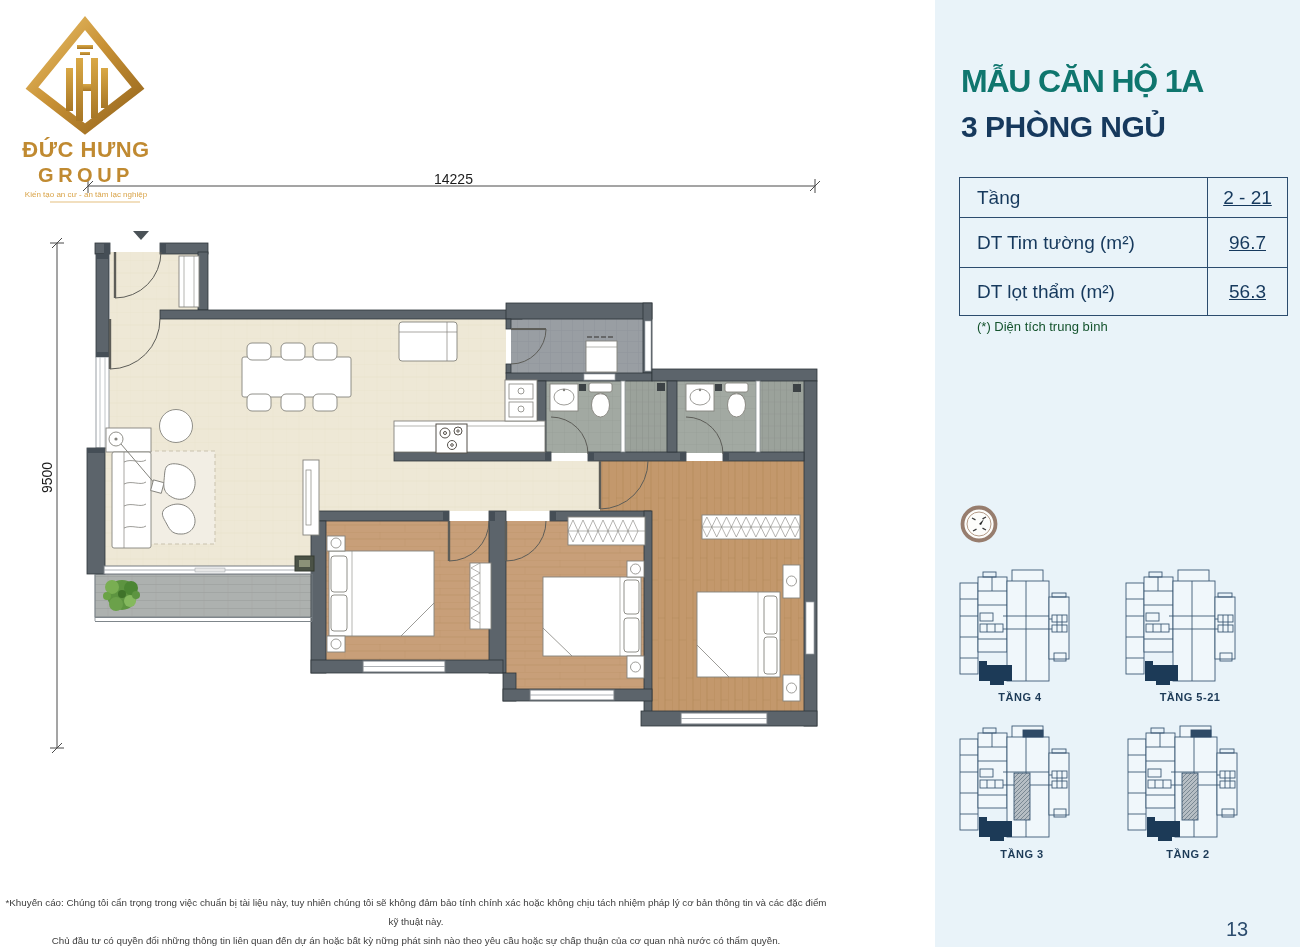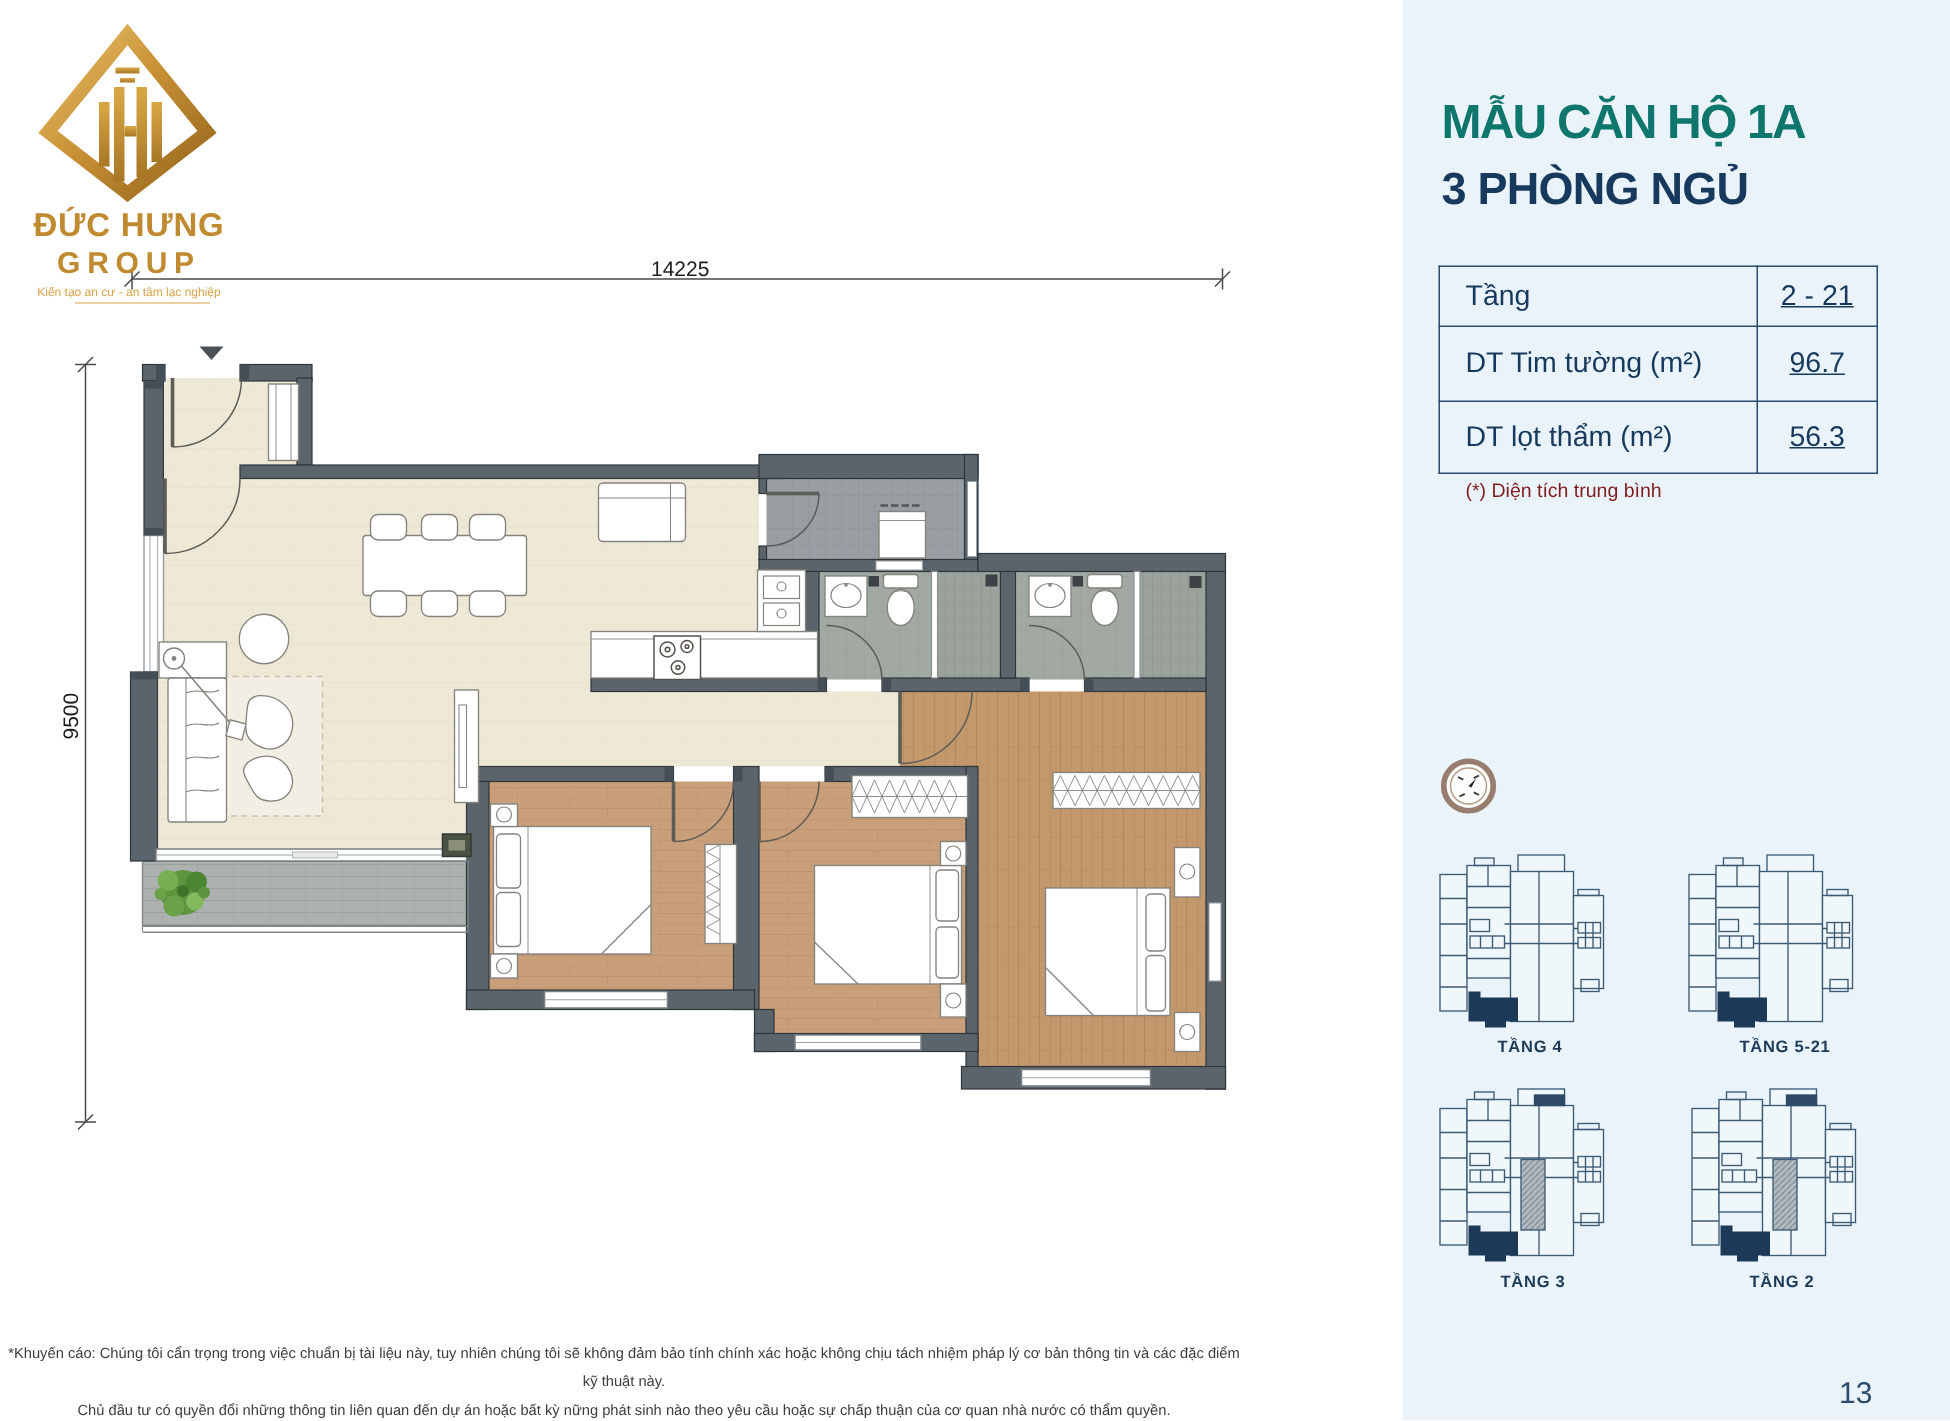--- a/index.html
+++ b/index.html
@@ -1,24 +1,24 @@
 <!DOCTYPE html>
 <html><head>
 <meta charset="utf-8">
 <style>
 html,body{margin:0;padding:0;}
 body{width:1300px;height:947px;position:relative;background:#ffffff;font-family:"Liberation Sans",sans-serif;overflow:hidden;}
 .abs{position:absolute;}
 #sidebar{left:935px;top:0;width:365px;height:947px;background:#e9f3f9;}
 #title1{left:961px;top:63px;font-size:32px;font-weight:800;color:#0f766e;letter-spacing:-1.2px;}
 #title2{left:961px;top:110px;font-size:30px;font-weight:800;color:#16395d;letter-spacing:-0.5px;}
-#tbl{left:959px;top:177px;width:293px;border-collapse:collapse;color:#16395d;font-size:19px;}
+#tbl{left:959px;top:177px;width:329px;border-collapse:collapse;color:#16395d;font-size:19px;}
 #tbl td{border:1px solid #2c4c6e;padding:0 0 0 17px;}
 #tbl td.v{text-align:center;padding:0;width:79px;text-decoration:underline;}
-#note{left:977px;top:319px;font-size:13px;color:#7f1d1d;text-align:right;}
+#note{left:977px;top:319px;font-size:13px;color:#14532d;text-align:right;}
 #pageno{left:1226px;top:918px;font-size:20px;color:#2c4c6e;}
 #disc{left:0px;top:893px;width:832px;text-align:center;font-size:9.8px;color:#3d3d3d;line-height:19px;}
 </style>
 </head>
 <body>
 
 <div class="abs" id="sidebar"></div>
 
 <div class="abs" id="title1">MẪU CĂN HỘ 1A</div>
 

